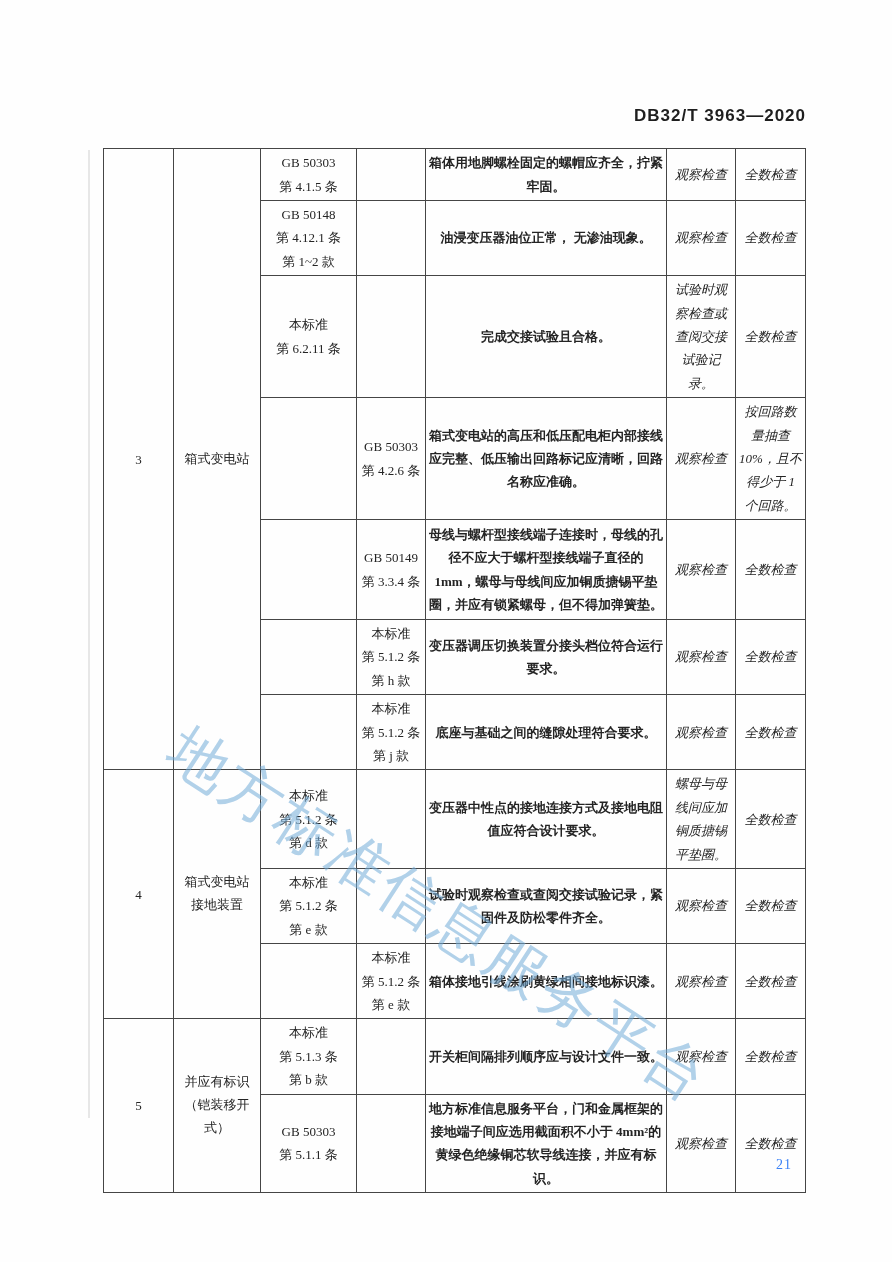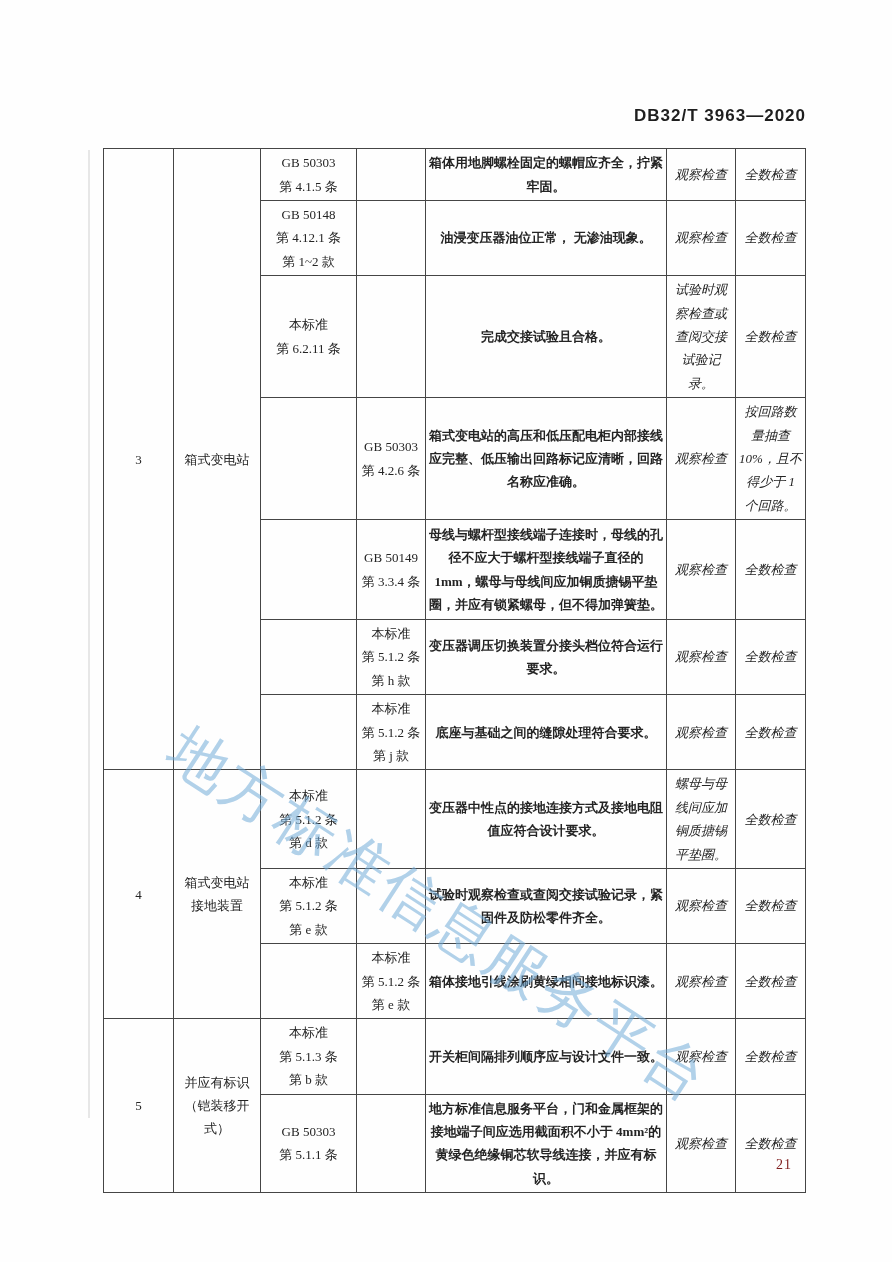--- a/index.html
+++ b/index.html
@@ -16,37 +16,37 @@
   table.spec-table{
     position:absolute;left:103px;top:148px;width:702px;
     border-collapse:collapse;table-layout:fixed;
   }
   .spec-table td{
     border:1px solid #454545;vertical-align:middle;text-align:center;
     font-size:13px;line-height:1.8;color:#242424;padding:2px 3px;
     overflow:hidden;
   }
   .c-no{font-size:13px;}
-  .c-name{white-space:pre-line;line-height:1.9;}
+  .c-name{white-space:pre-line;line-height:1.9;font-family:Liberation Mono, monospace;}
   .c-ref{white-space:pre-line;line-height:1.85;font-size:12.8px;}
   .c-desc{text-align:justify;padding:2px 7px;line-height:1.85;font-weight:bold;}
   .c-meth,.c-samp{padding:2px 3px;font-style:italic;}
   .long{text-align:justify;font-size:12.5px;line-height:1.85;}
   .no-bottom{border-bottom:none;}
   .watermark{
     position:absolute;left:196px;top:710px;
     transform:rotate(33deg);transform-origin:0 0;
     font-size:60px;letter-spacing:3px;white-space:nowrap;
     color:#74add9;opacity:0.55;
     font-family:"Liberation Serif","DejaVu Serif",serif;
     pointer-events:none;
   }
   .page-number{
     position:absolute;left:776px;top:1157px;
-    font-size:14px;color:#7f1d1d;letter-spacing:1px;
+    font-size:14px;color:#3b82f6;letter-spacing:1px;
   }
 </style>
 </head>
 <body>
 
 <div class="page">
 
   <div class="doc-code">DB32/T 3963—2020</div>
   <div class="scan-edge"></div>
 

